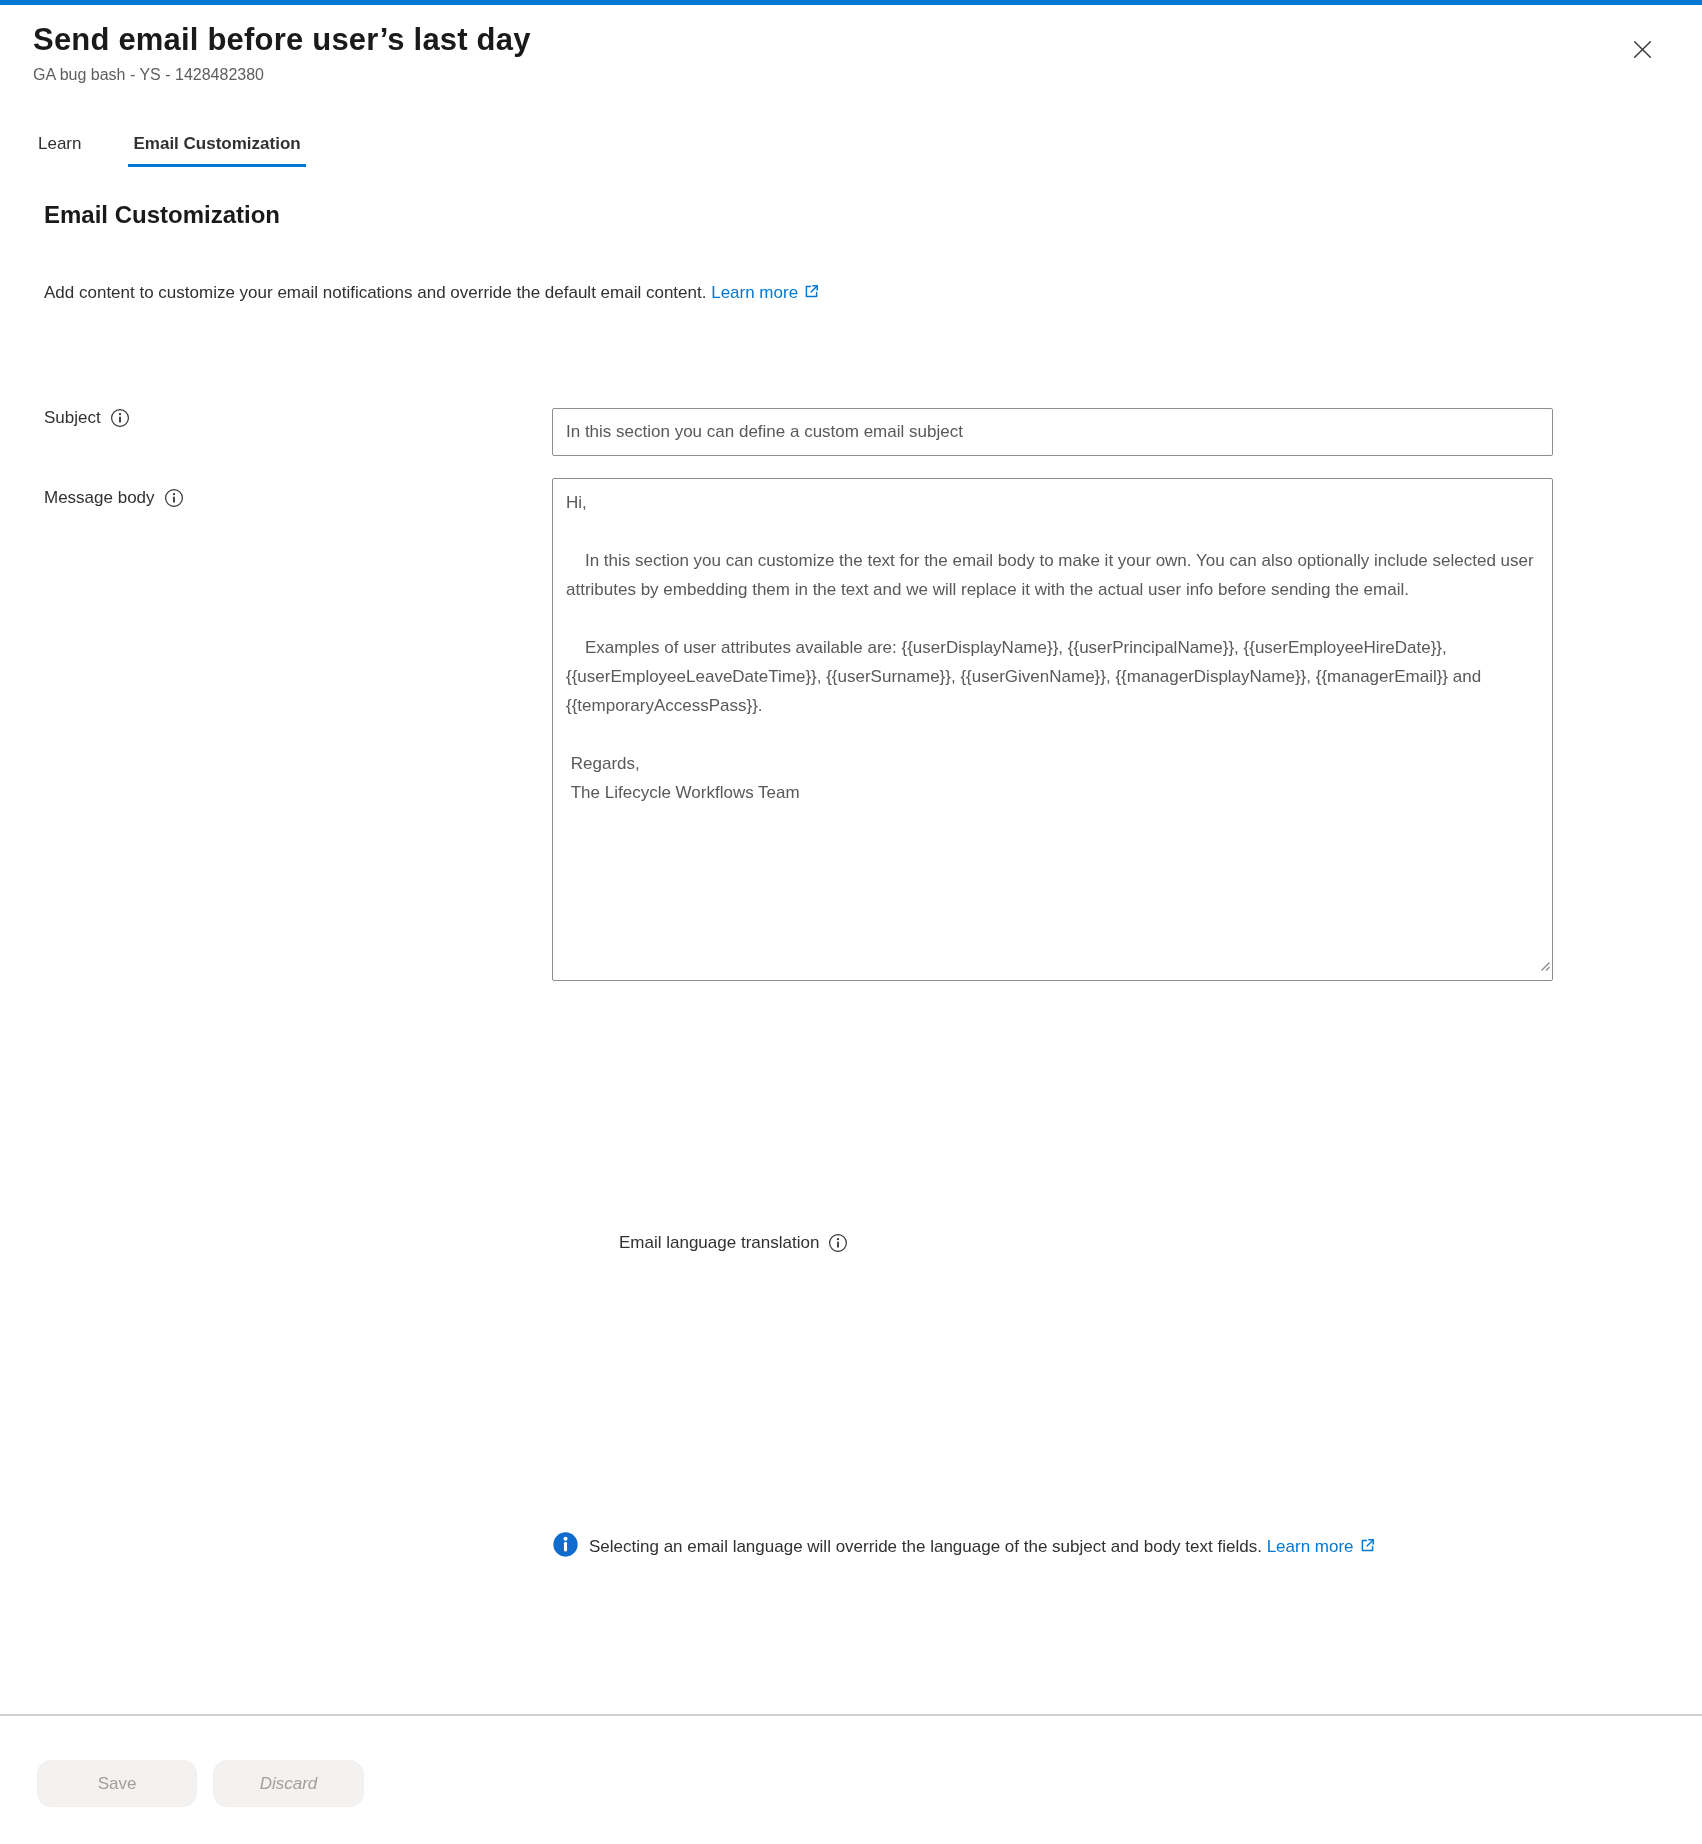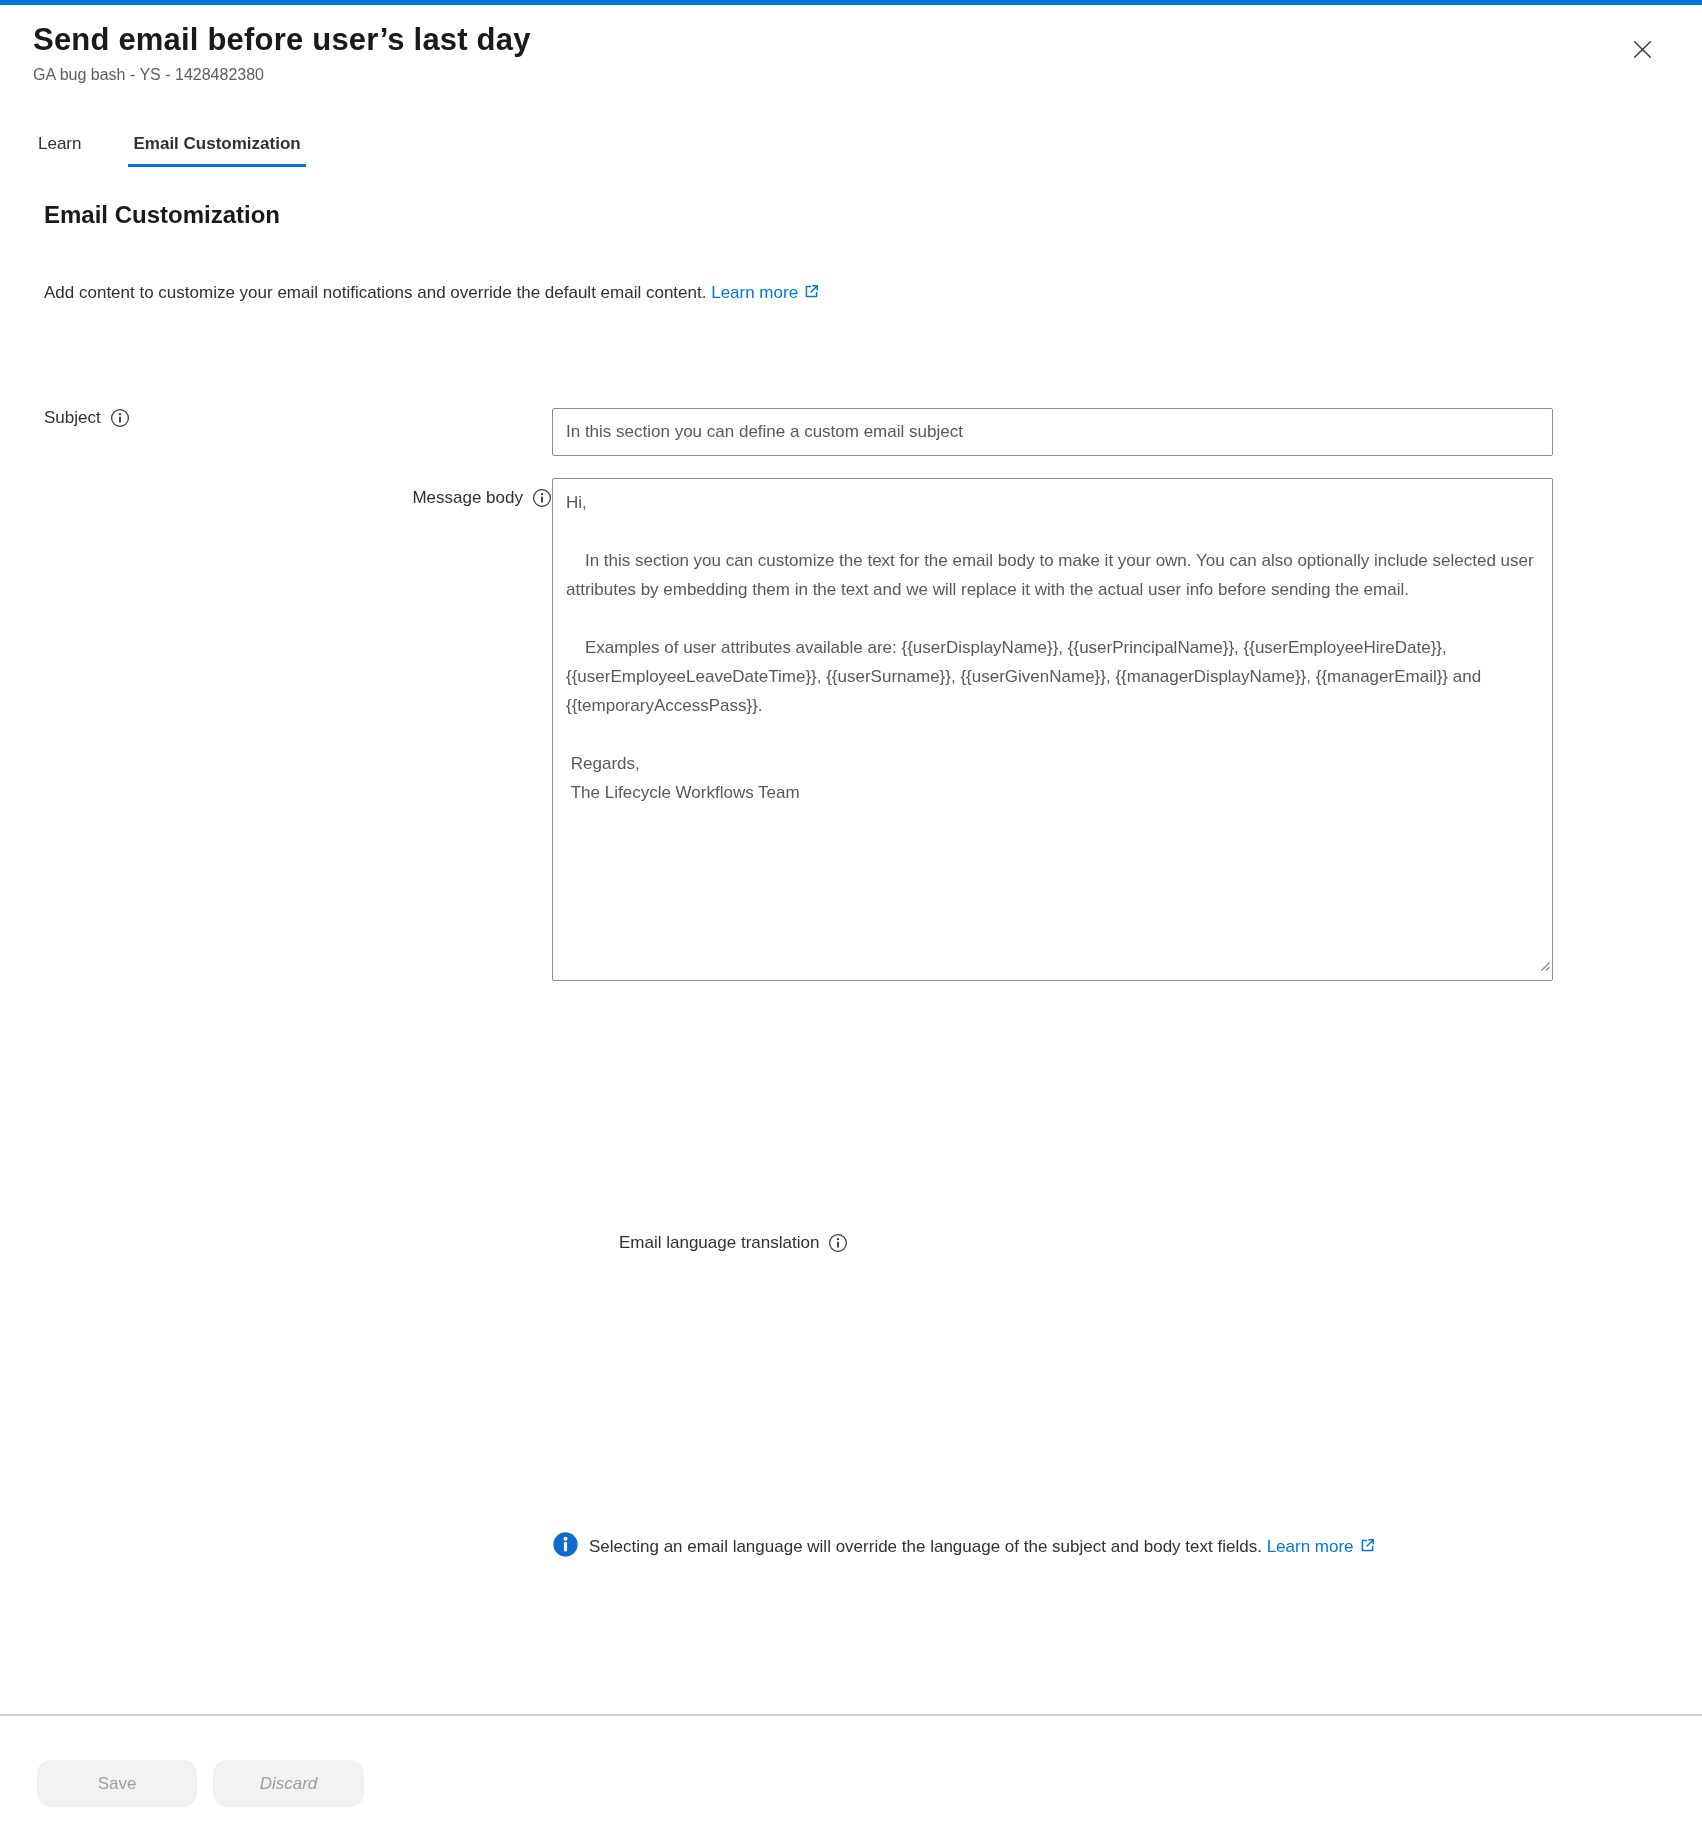--- a/index.html
+++ b/index.html
@@ -44,21 +44,21 @@
   
   .form-row { display: flex; align-items: center; }
   .form-row.align-top { align-items: flex-start; }
   .row-subject { margin-top: 75px; }
   .row-body { margin-top: 22px; }
   .row-lang { margin-top: 8px; flex-direction: column; }
   .field-label {
     width: 508px; flex: 0 0 508px; font-size: 17px; color: #323130;
     display: flex; align-items: center; gap: 9px;
   }
-  .form-row.align-top .field-label { margin-top: 10px; justify-content: flex-end; }
+  .form-row.align-top .field-label { margin-top: 10px; }
   .info-icon { display: inline-flex; cursor: default; }
 
   .text-input {
     width: 1001px; height: 48px; border: 1px solid #8f8e8d; border-radius: 2px;
     font-family: inherit; font-size: 17px; color: #5a5958; padding: 0 13px;
     background: #fff;
     margin-top: 28px;
   }
   .textarea-wrap { position: relative; width: 1001px; }
   .textarea {

